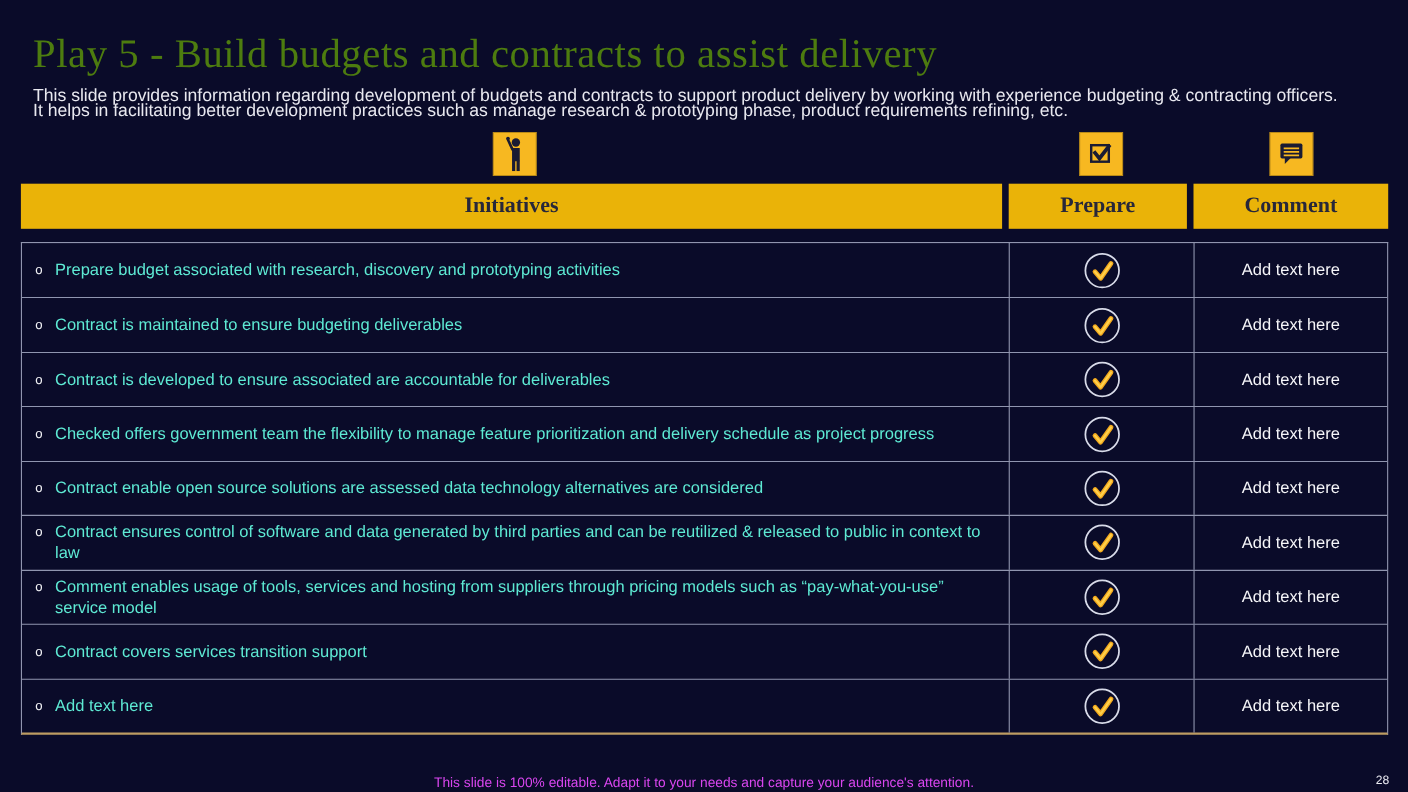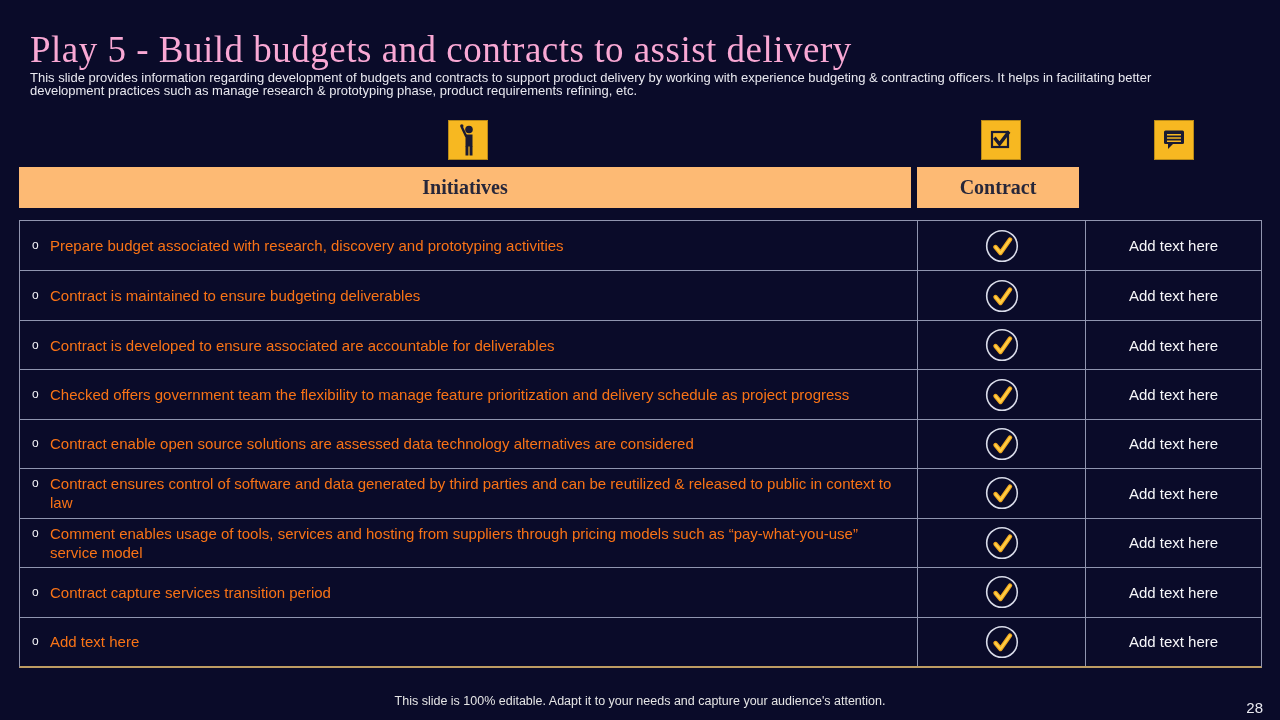--- a/index.html
+++ b/index.html
@@ -12,46 +12,47 @@
   }
   .slide { position: absolute; inset: 0; }
 
   
   .title-block { position: absolute; left: 30px; top: 28px; width: 1220px; }
   .slide-title {
     font-family: "Liberation Serif", serif;
     font-weight: 400;
     font-size: 37px;
     letter-spacing: 0.5px;
-    color: #f9a8d4;
+    color: #4d7c0f;
     white-space: nowrap;
   }
   .slide-subtitle {
-    font-size: 13px;
+    margin-top: 10px;
+    font-size: 16px;
     line-height: 13px;
     color: #e9e9f0;
     max-width: 1190px;
   }
 
   
   .table-zone { position: absolute; left: 19px; top: 119px; width: 1243px; }
   .grid3 { display: grid; grid-template-columns: 898px 168px 177px; }
 
   .icon-row { height: 42px; margin-bottom: 6px; }
   .icon-cell { display: flex; align-items: center; justify-content: center; }
   .sq-icon {
     width: 40px; height: 40px;
     background: #f7b821;
     display: flex; align-items: center; justify-content: center;
     box-shadow: 0 0 0 1px rgba(0,0,0,0.25) inset;
   }
 
   .header-row { height: 41px; margin-bottom: 12px; }
   .header-cell {
-    background: #fdba74;
+    background: #eab308;
     display: flex; align-items: center; justify-content: center;
     font-family: "Liberation Serif", serif;
     font-weight: 700;
     font-size: 20px;
     color: #27273a;
   }
   .header-cell.gap { margin-right: 6px; }
 
   .tbody {
     height: 448px;
@@ -63,37 +64,37 @@
   .trow { display: grid; grid-template-columns: 897px 168px 1fr; }
   .trow + .trow { border-top: 1px solid rgba(190,196,220,0.75); }
   .cell { display: flex; align-items: center; }
   .cell-init { padding: 4px 14px 4px 12px; }
   .init-inner { display: flex; align-items: flex-start; }
   .bullet {
     width: 18px; flex: 0 0 18px;
     font-size: 12px; line-height: 19px;
     color: #f2f2f6;
   }
-  .init-text { font-size: 15px; line-height: 19px; color: #f97316; }
+  .init-text { font-size: 15px; line-height: 19px; color: #5eead4; }
   .cell-check, .cell-comment {
     border-left: 1px solid rgba(190,196,220,0.75);
     justify-content: center;
   }
   .cell-comment { font-size: 15px; color: #f6f6f9; }
 
   .check-badge { width: 34px; height: 34px; display: block; }
 
   
   .footer-note {
-    position: absolute; left: 0; right: 0; bottom: 12px;
-    text-align: center; font-size: 12.5px; color: #e5e5e5;
+    position: absolute; left: 0; right: 0; bottom: 2px;
+    text-align: center; font-size: 12.5px; color: #d946ef;
   }
   .page-number {
     position: absolute; right: 17px; bottom: 4px;
-    font-size: 15px; color: #e9e9f0;
+    font-size: 11px; color: #e9e9f0;
   }
 </style>
 </head>
 <body>
 
 <div class="slide">
 
   <div class="title-block">
     <div class="slide-title">Play 5 - Build budgets and contracts to assist delivery</div>
     <div class="slide-subtitle">This slide provides information regarding development of budgets and contracts to support product delivery by working with experience budgeting &amp; contracting officers. It helps in facilitating better development practices such as manage research &amp; prototyping phase, product requirements refining, etc.</div>
@@ -128,21 +129,22 @@
             <rect x="10" y="10.5" width="20" height="13.5" rx="1.5" fill="#1a1b33"></rect>
             <path d="M14 23 v6 l6 -6 z" fill="#1a1b33"></path>
             <path d="M13 14.8 h14 M13 18 h14 M13 21.2 h14" stroke="#f7b821" stroke-width="1.6"></path>
           </svg>
         </span>
       </div>
     </div>
 
     <div class="grid3 header-row">
       <div class="header-cell gap">Initiatives</div>
-      <div class="header-cell gap">Contract</div>
+      <div class="header-cell gap">Prepare</div>
+      <div class="header-cell">Comment</div>
     </div>
 
     <div class="tbody">
 
       <div class="trow">
         <div class="cell cell-init">
             <span class="init-inner">
               <span class="bullet">o</span>
               <span class="init-text">Prepare budget associated with research, discovery and prototyping activities</span>
             </span>
@@ -256,21 +258,21 @@
               <path d="M10.5 18 l5 6 l9.5 -13.5" fill="none" stroke="#ffd04a" stroke-width="2" stroke-linecap="round" stroke-linejoin="round"></path>
             </svg>
           </div>
         <div class="cell cell-comment">Add text here</div>
       </div>
 
       <div class="trow">
         <div class="cell cell-init">
             <span class="init-inner">
               <span class="bullet">o</span>
-              <span class="init-text">Contract capture services transition period</span>
+              <span class="init-text">Contract covers services transition support</span>
             </span>
           </div>
         <div class="cell cell-check">
             <svg class="check-badge" viewBox="0 0 34 34">
               <circle cx="17" cy="17" r="15.3" fill="none" stroke="#d8dbe9" stroke-width="1.6"></circle>
               <path d="M10.5 18 l5 6 l9.5 -13.5" fill="none" stroke="#f2a81d" stroke-width="4.4" stroke-linecap="round" stroke-linejoin="round"></path>
               <path d="M10.5 18 l5 6 l9.5 -13.5" fill="none" stroke="#ffd04a" stroke-width="2" stroke-linecap="round" stroke-linejoin="round"></path>
             </svg>
           </div>
         <div class="cell cell-comment">Add text here</div>

